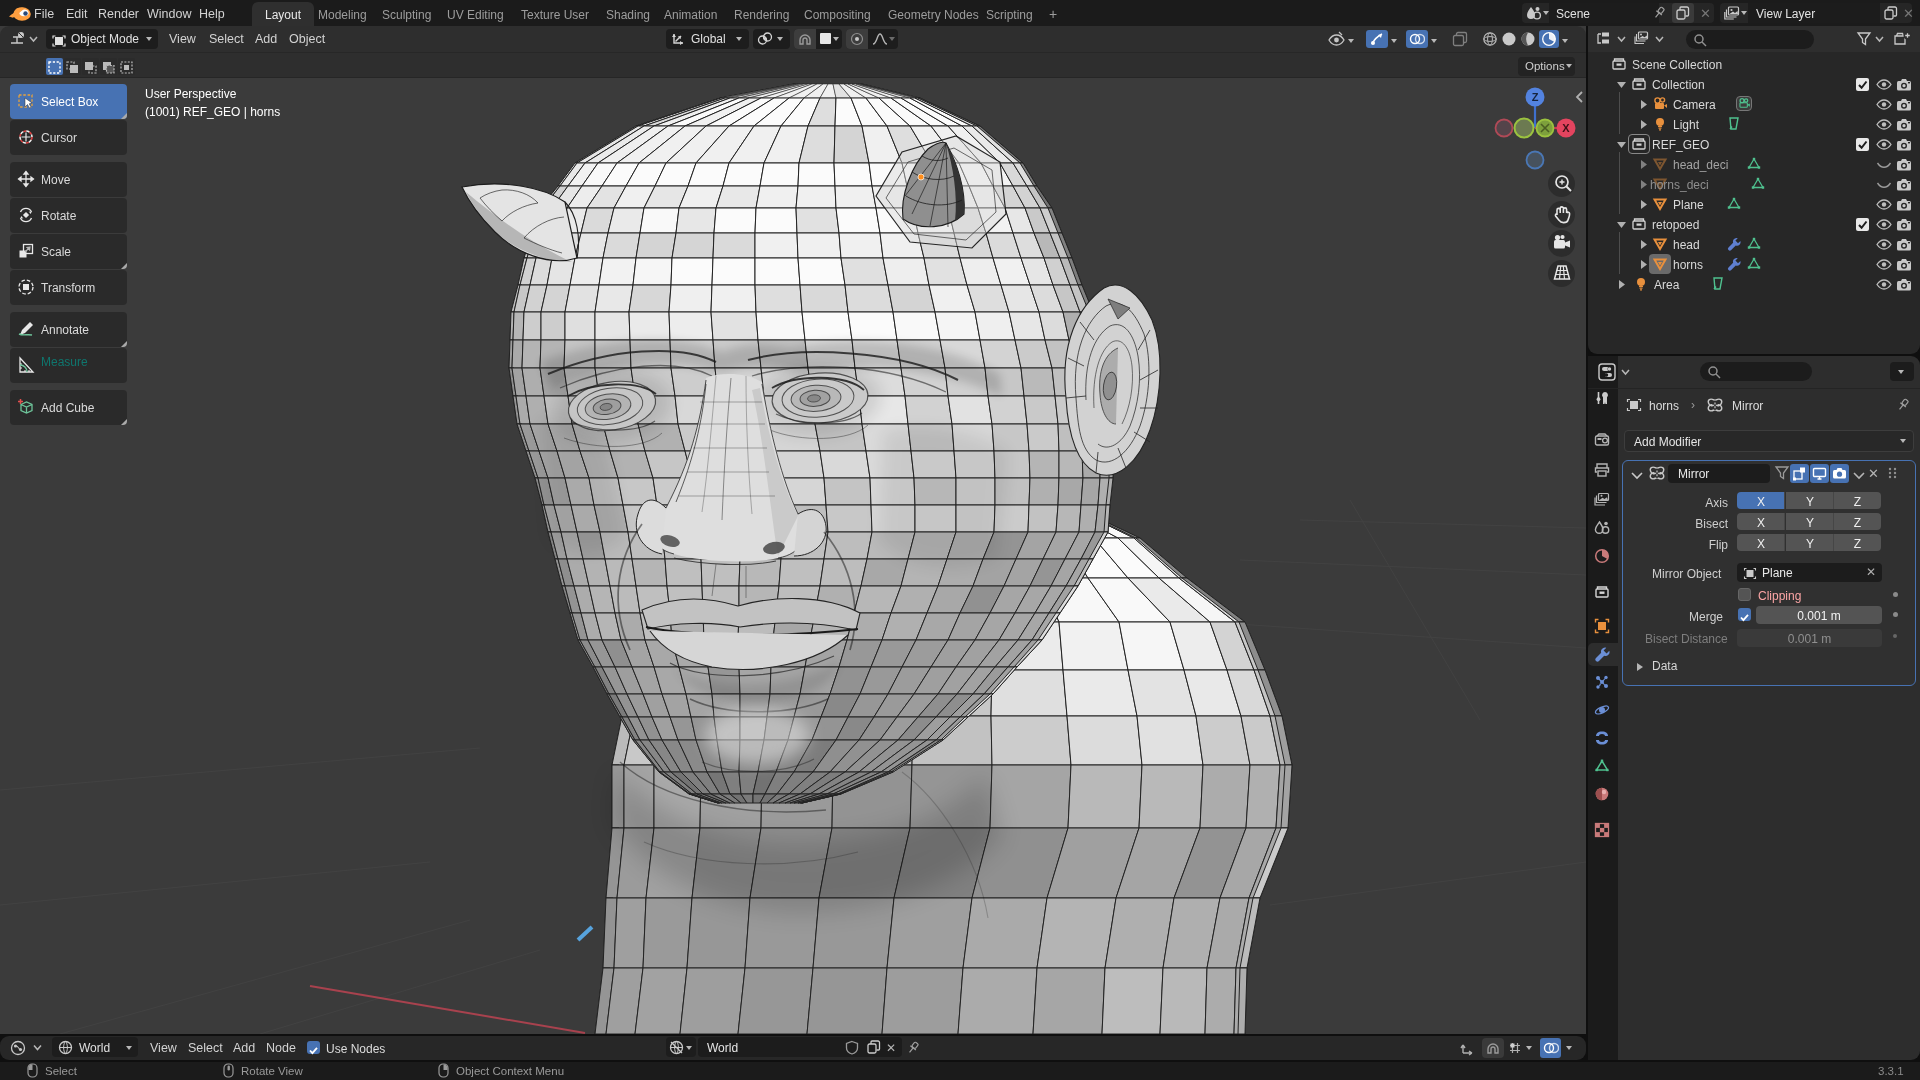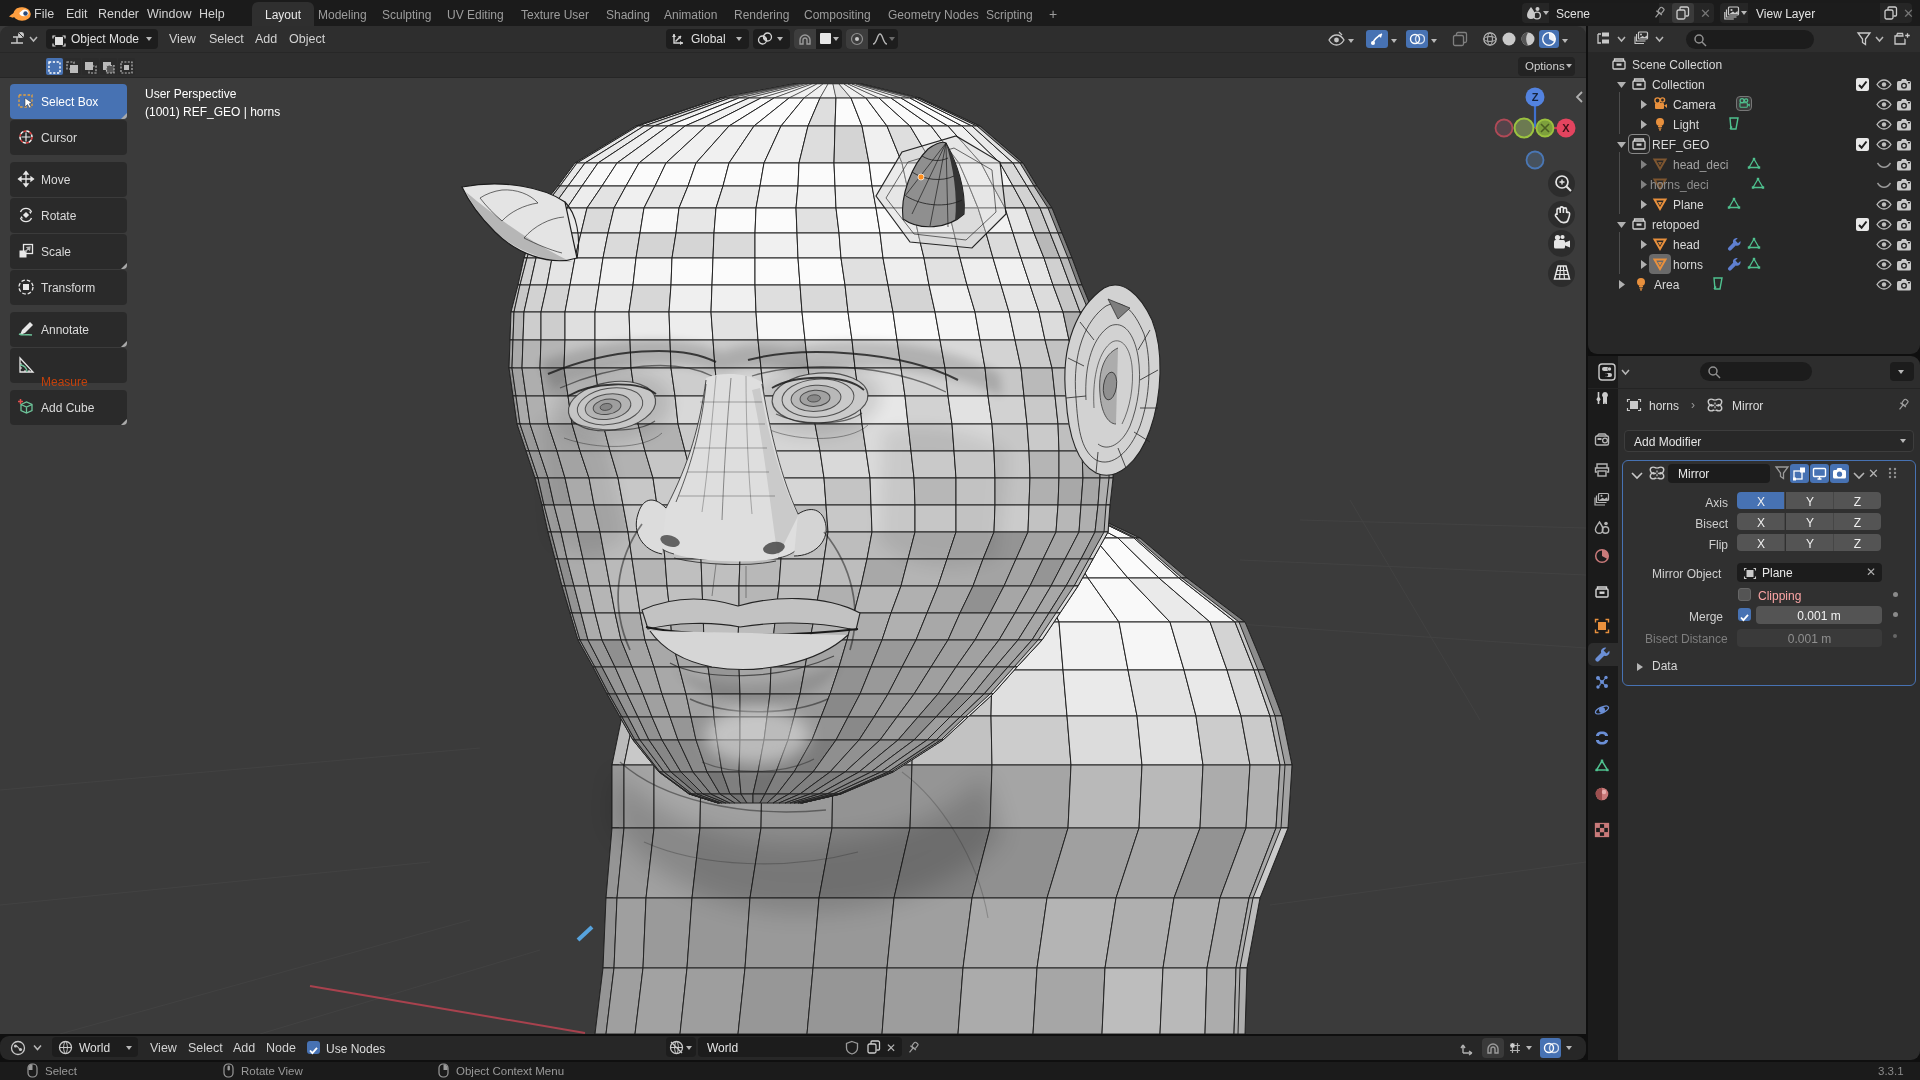--- a/index.html
+++ b/index.html
@@ -1133,21 +1133,21 @@
       <path d="M 2 14 C 6 16 10 14 15 15" fill="none" stroke="#6ec49a" stroke-width="1.4"></path>
     </svg></div>
 <div class="txt" style="left:41px;top:324px;color:#dadada">Annotate</div>
 <div class="abs" style="left:10px;top:312px;width:117px;height:35px;border-radius:4px;background:linear-gradient(315deg,#aaa 0,#aaa 4px,transparent 4.5px)"></div>
 <div class="abs" style="left:10px;top:348px;width:117px;height:35px;background:rgba(41,41,41,0.92);border-radius:4px"></div>
 <div class="abs" style="left:17px;top:356px"><svg width="18" height="18" viewBox="0 0 18 18" style="">
       <path d="M 3 2 V 16 H 16 Z" fill="none" stroke="#e8e8e8" stroke-width="1.3"></path>
       <path d="M 3 8 h 2 M 3 12 h 2 M 8 16 v -2 M 12 16 v -2" stroke="#e8e8e8" stroke-width="1.1"></path>
       <path d="M 3 9 A 7 7 0 0 1 10 16" fill="none" stroke="#6ec49a" stroke-width="1.4"></path>
     </svg></div>
-<div class="txt" style="left:41px;top:376px;color:#c2410c">Measure</div>
+<div class="txt" style="left:41px;top:356px;color:#0f766e">Measure</div>
 <div class="abs" style="left:10px;top:390px;width:117px;height:35px;background:rgba(41,41,41,0.92);border-radius:4px"></div>
 <div class="abs" style="left:17px;top:398px"><svg width="18" height="18" viewBox="0 0 18 18" style="">
       <path d="M 4 6.5 L 9.5 4 L 15 6.5 L 15 12.5 L 9.5 15 L 4 12.5 Z M 4 6.5 L 9.5 9 L 15 6.5 M 9.5 9 V 15" fill="none" stroke="#6ec49a" stroke-width="1.3"></path>
       <path d="M 3.5 1 V 6 M 1 3.5 H 6" stroke="#e34f4f" stroke-width="1.5"></path>
     </svg></div>
 <div class="txt" style="left:41px;top:402px;color:#dadada">Add Cube</div>
 <div class="abs" style="left:10px;top:390px;width:117px;height:35px;border-radius:4px;background:linear-gradient(315deg,#aaa 0,#aaa 4px,transparent 4.5px)"></div>
 <div class="txt" style="left:145px;top:88px;color:#ffffff">User Perspective</div>
 <div class="txt" style="left:145px;top:106px;color:#ffffff">(1001) REF_GEO | horns</div>
 <div class="abs" style="left:1488px;top:80px"><svg width="95" height="95" viewBox="0 0 95 95" style="">

